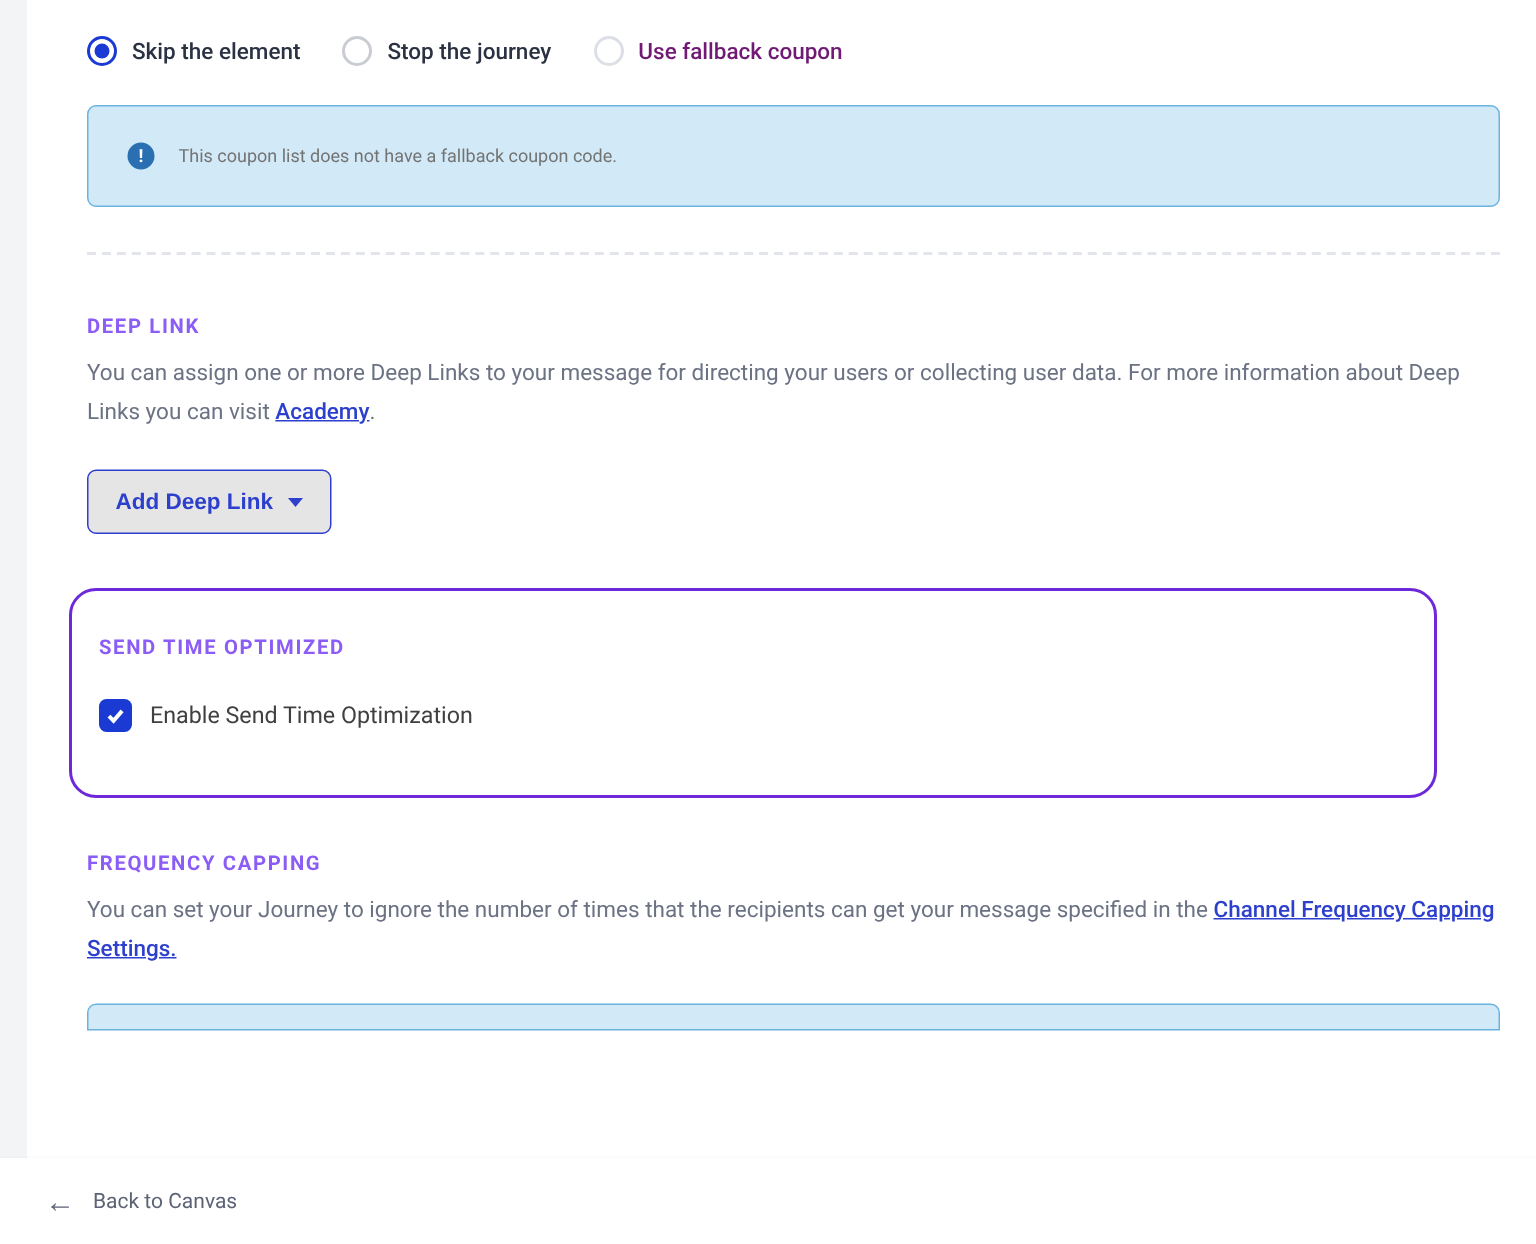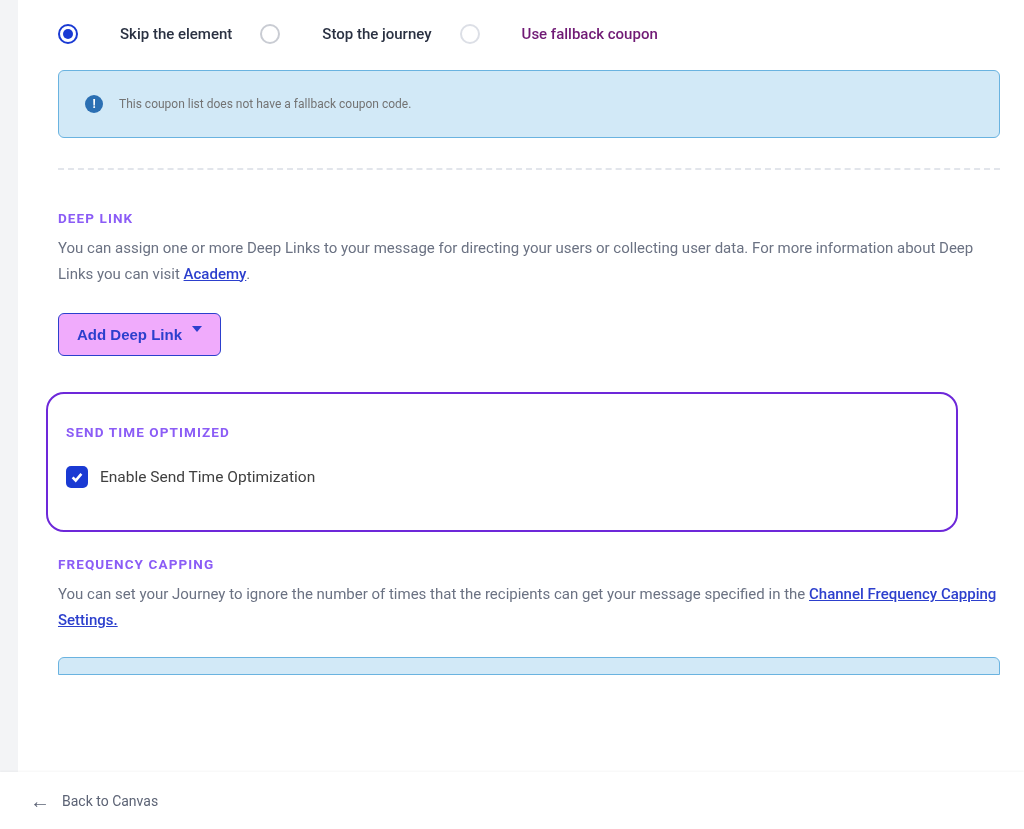--- a/index.html
+++ b/index.html
@@ -27,21 +27,21 @@
     display:flex; align-items:center; gap:10px; cursor:pointer;
   }
   .radio-outer {
     width:20px; height:20px; border:2px solid #c9ccd3; border-radius:50%; display:flex; align-items:center; justify-content:center;
   }
   .radio-opt.selected .radio-outer { border-color:#1a3ad3; }
   .radio-inner {
     width:10px; height:10px; border-radius:50%; background:transparent;
   }
   .radio-opt.selected .radio-inner { background:#1a3ad3; }
-  .radio-label { font-size:15px; color:#2a3142; font-weight:500;margin-left:32px; }
+  .radio-label { font-size:15px; color:#2a3142; font-weight:500; }
   .radio-opt.disabled .radio-label { color:#701a75; }
   .radio-opt.disabled .radio-outer { border-color:#dcdfe6; }
 
   
   .alert {
     background:#d2e9f7; border:1px solid #6ab3e0; border-radius:6px; padding:24px 26px; display:flex; align-items:center; gap:16px;
   }
   .alert-icon {
     width:18px; height:18px; border-radius:50%; background:#2b6fb3; color:#fff; display:flex; align-items:center; justify-content:center; font-size:12px; font-weight:700; flex:none;
   }
@@ -54,22 +54,22 @@
   .section { padding-top:40px; position:relative; }
   .section-title {
     font-size:13.5px; letter-spacing:1.1px; font-weight:700; color:#8b5cf6; text-transform:uppercase;
   }
   .section-desc {
     margin-top:10px; font-size:15px; color:#6b7283; line-height:1.7;
   }
   .link { color:#2c3fcd; text-decoration:underline; font-weight:500; cursor:pointer; }
 
   .outline-btn {
-    margin-top:26px; display:inline-flex; align-items:flex-start; gap:10px;
-    border:1.5px solid #2c3fcd; border-radius:6px; background:#f0abfc;
+    margin-top:26px; display:inline-flex; align-items:center; gap:10px;
+    border:1.5px solid #2c3fcd; border-radius:6px; background:#e5e5e5;
     padding:12px 18px; font-size:15px; font-weight:600; color:#2c3fcd; cursor:pointer;
   }
   .outline-btn .caret {
     width:0; height:0; border-left:5px solid transparent; border-right:5px solid transparent; border-top:6px solid #2c3fcd;
   }
 
   .highlight-box {
     border:2px solid #6d28d9; border-radius:18px; padding:30px 18px 42px 18px; margin-top:36px; margin-left:-12px; margin-right:42px;
   }
   .checkbox-row {
@@ -149,21 +149,21 @@
           <div class="checkbox-row">
             <span class="checkbox">
               <svg viewBox="0 0 16 16">
                   <polyline points="3,8.5 6.5,12 13,4.5"></polyline>
                 </svg>
             </span>
             <span class="checkbox-label">Enable Send Time Optimization</span>
           </div>
         </div>
 
-        <div class="section" style="padding-top:24px;">
+        <div class="section" style="padding-top:36px;">
           <div class="section-title">FREQUENCY CAPPING</div>
           <div class="section-desc">
             <span>You can set your Journey to ignore the number of times that the recipients can get your message specified in the </span><a class="link">Channel Frequency Capping Settings.</a><span></span>
           </div>
           <div class="partial-alert"></div>
         </div>
 
       </div>
     </div>
   </div>

